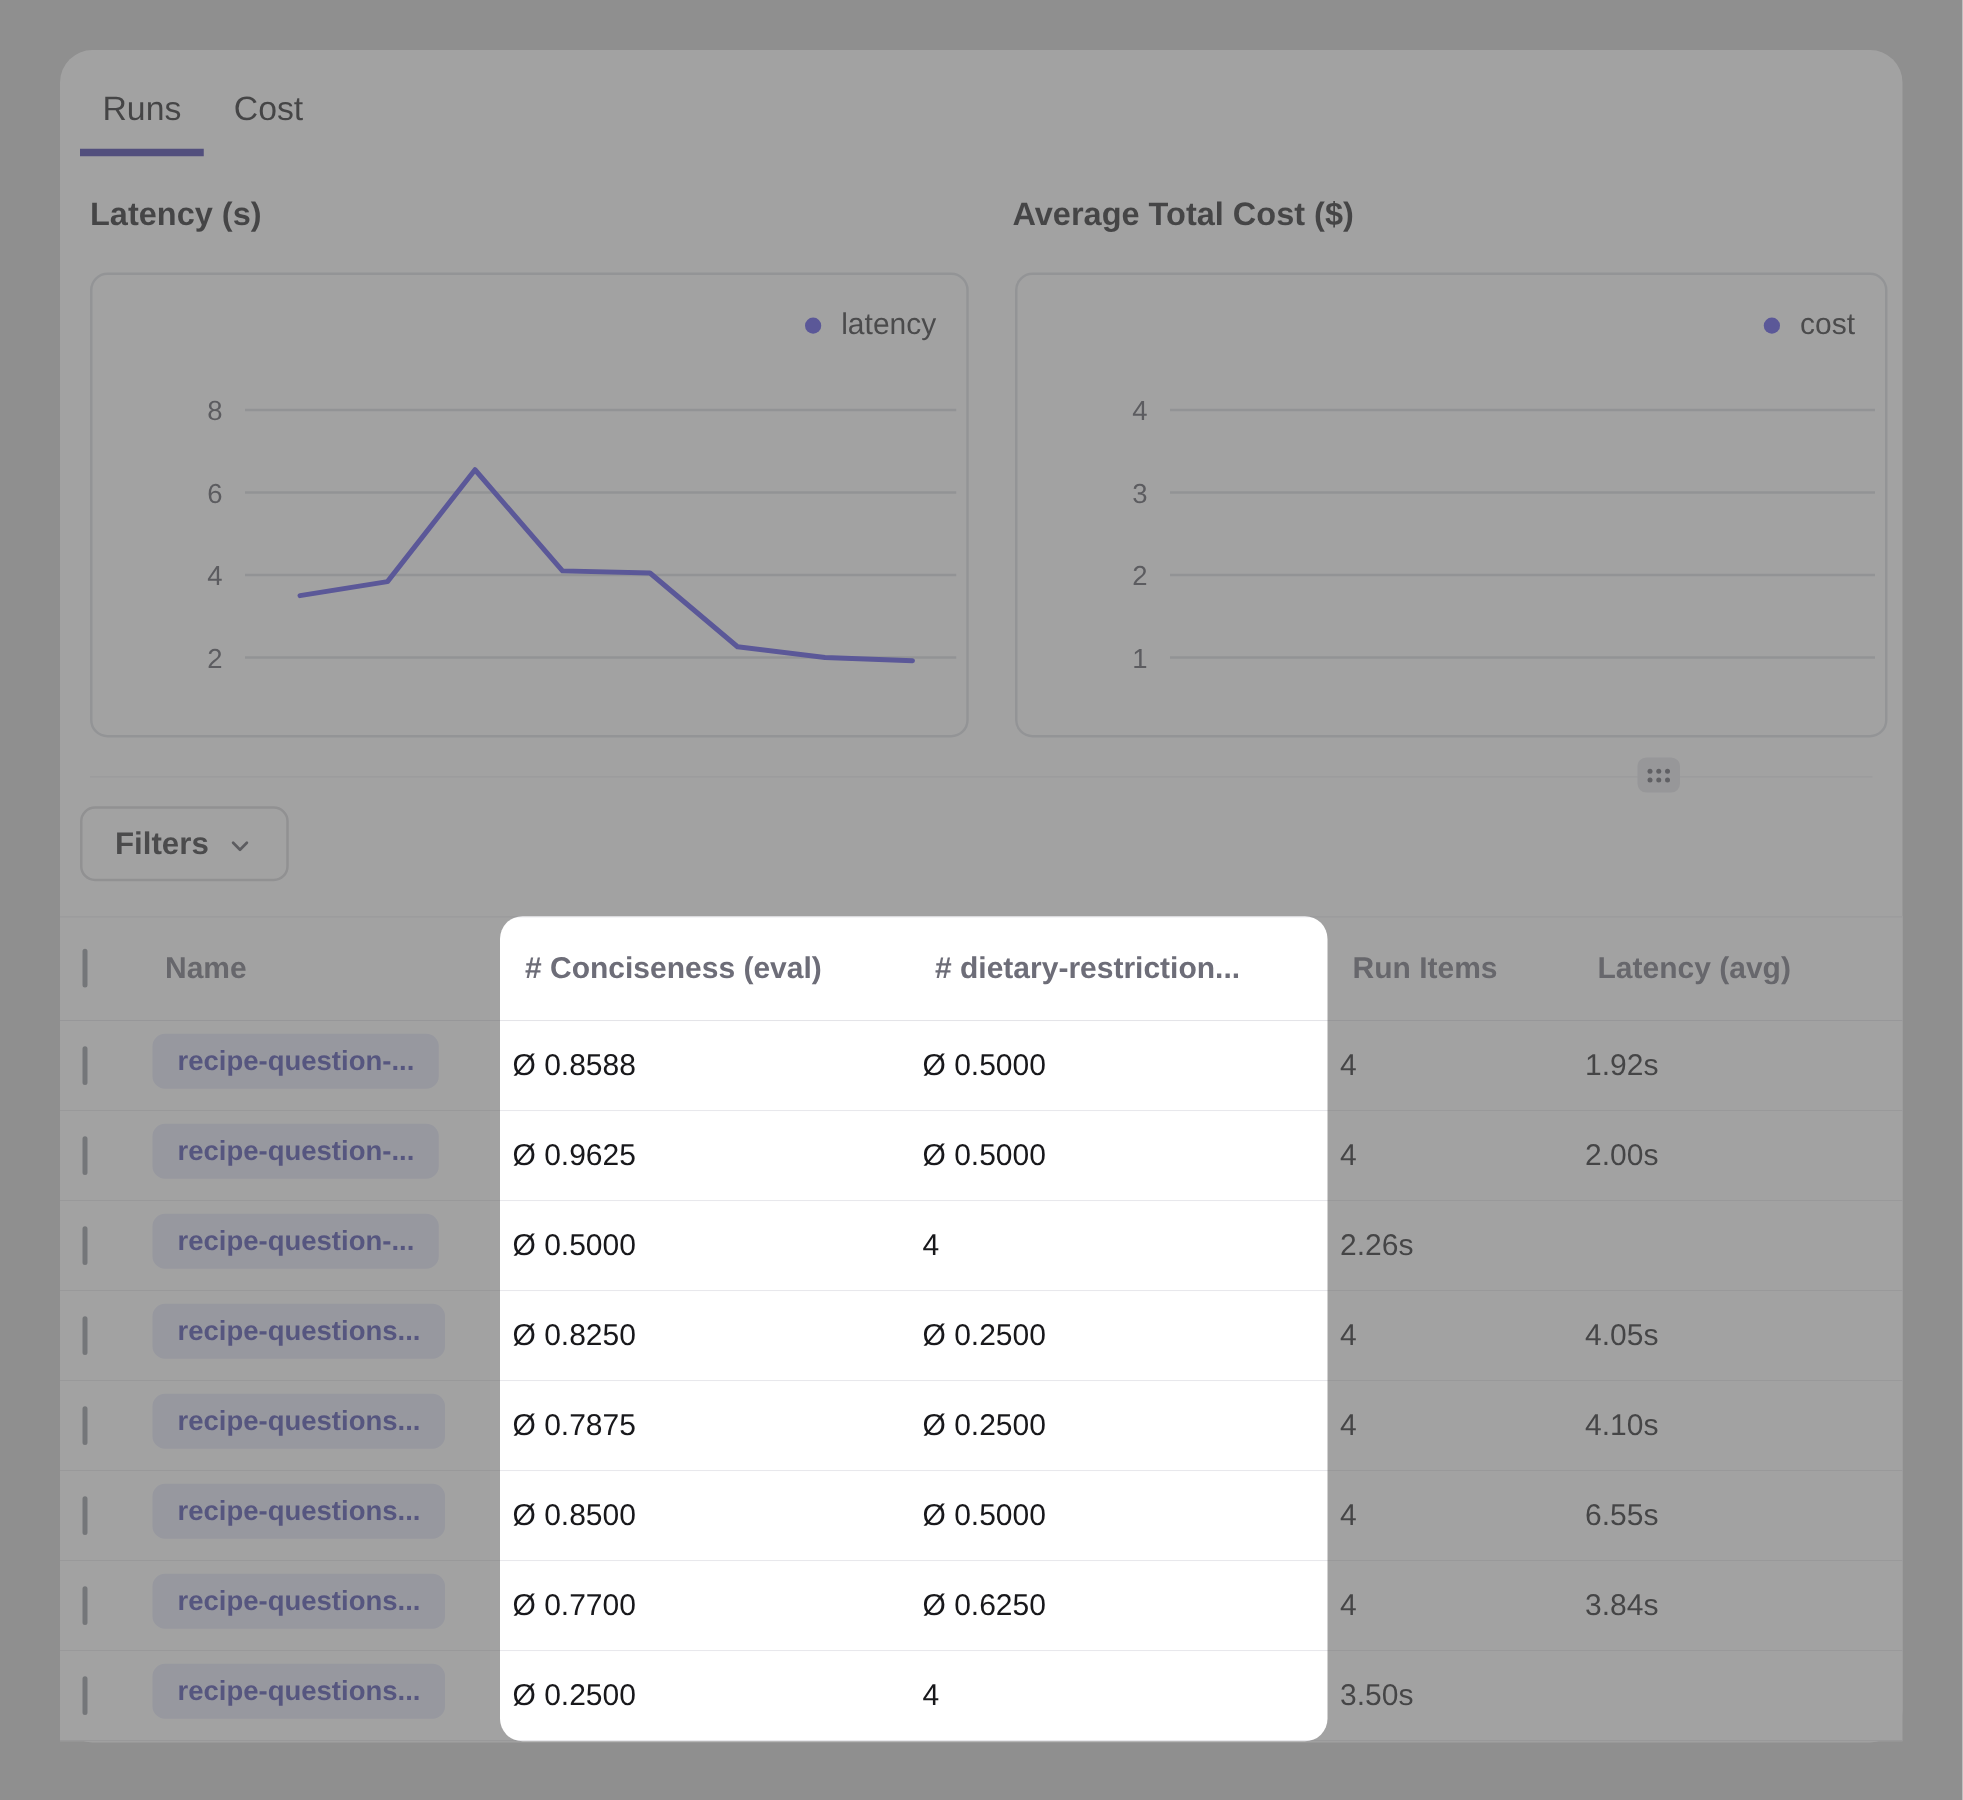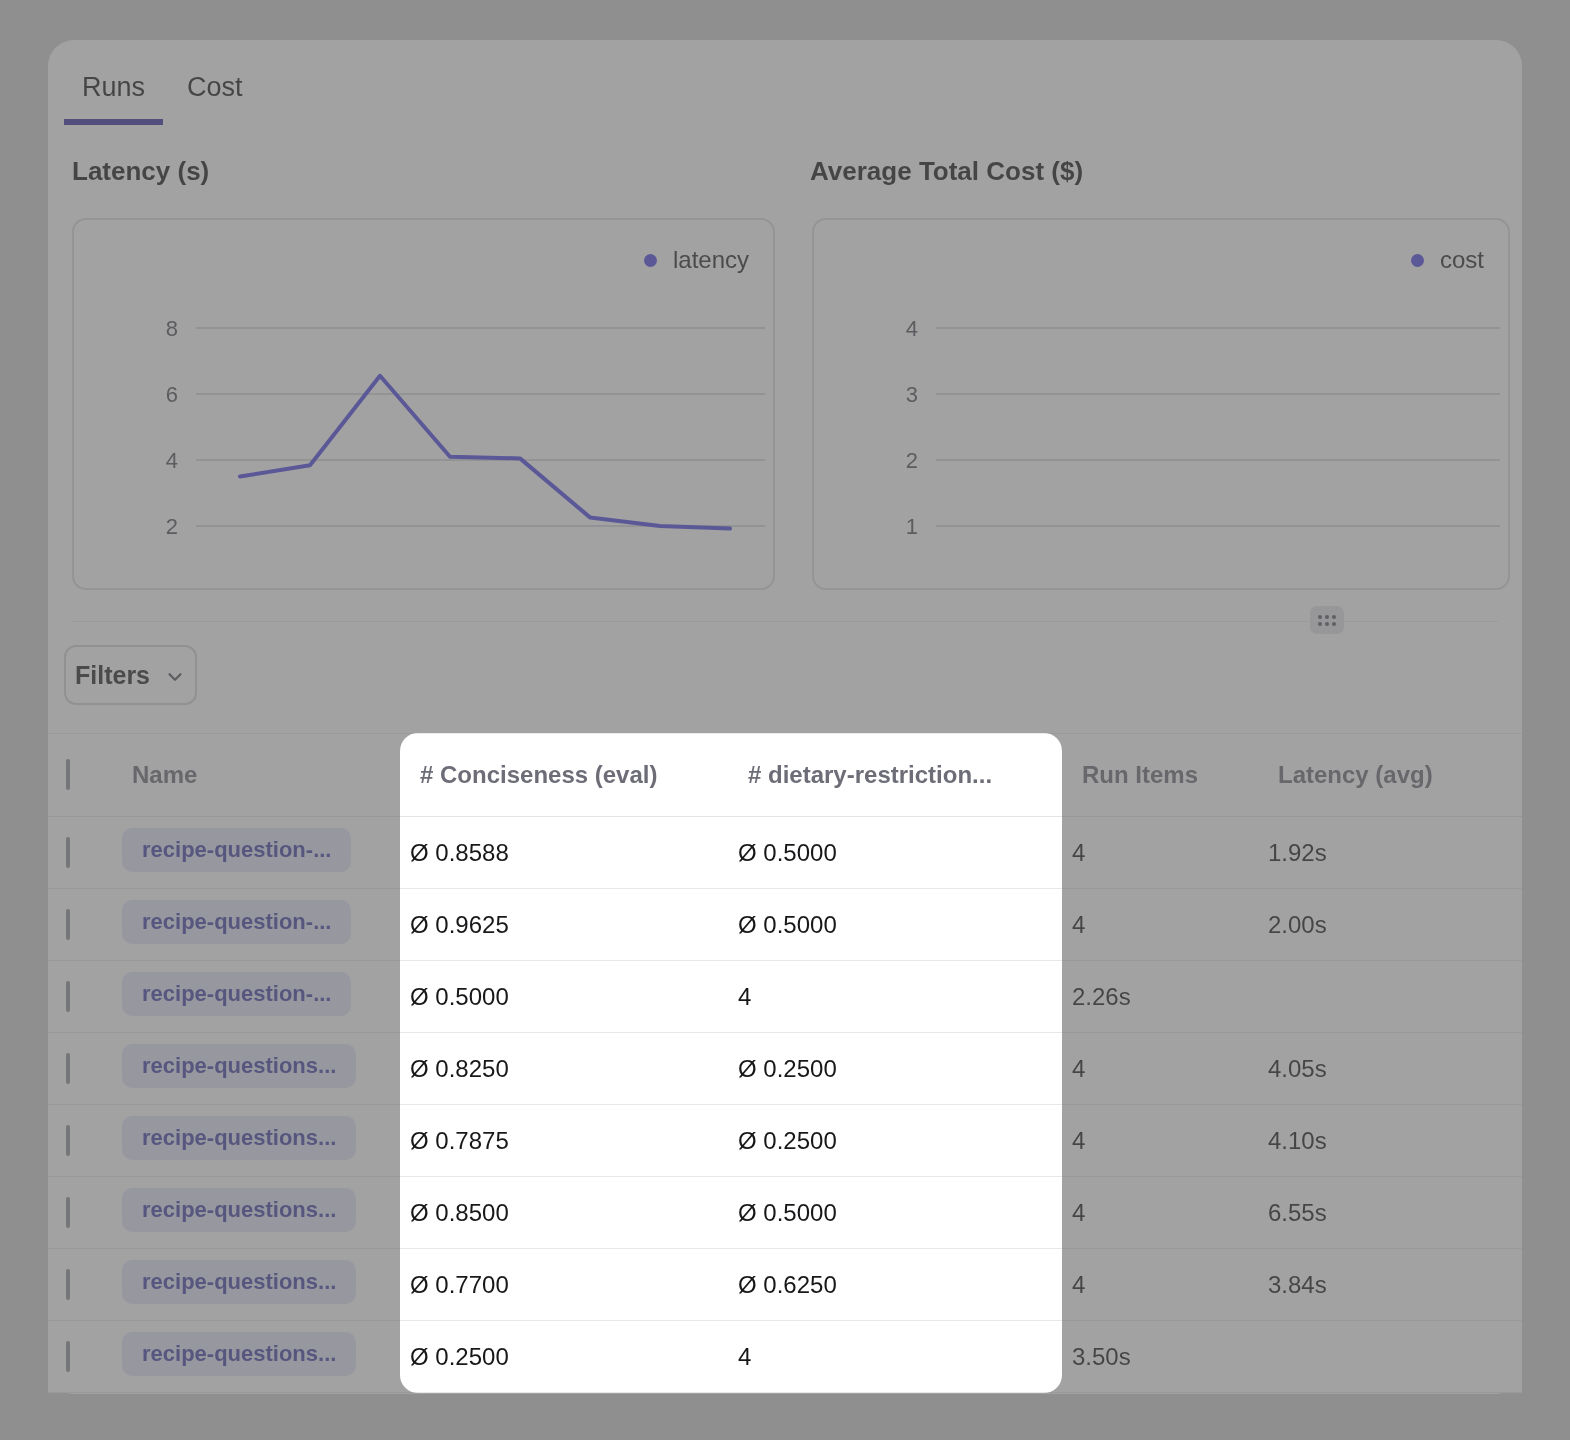--- a/index.html
+++ b/index.html
@@ -43,21 +43,21 @@
   .panel-divider{ position:absolute; left:24px; right:24px; top:581px; border-top:1px solid #ececf0; }
   .grip{
     position:absolute; left:1262px; top:566px; width:34px; height:28px;
     background:#e4e4e9; border-radius:7px; cursor:row-resize;
     display:grid; grid-template-columns:repeat(3,4px); grid-template-rows:repeat(2,4px);
     gap:3px; place-content:center;
   }
   .grip i{ background:#5a5a64; border-radius:50%; }
   
   .filters-btn{
-    position:absolute; left:16px; top:605px; height:60px; padding:0 9px;
+    position:absolute; left:16px; top:605px; height:60px; padding:0 26px;
     border:2px solid #d4d4d8; border-radius:12px; background:#fff;
     display:flex; align-items:center; gap:14px;
     font-size:25px; font-weight:600; color:#27272a; cursor:pointer;
   }
   .chev{ width:22px; height:22px; stroke:#52525b; stroke-width:2.4; fill:none;
          stroke-linecap:round; stroke-linejoin:round; margin-top:4px; }
   
   .table{ position:absolute; left:0; top:693px; width:1474px; }
   .thead,.trow{
     display:grid;

